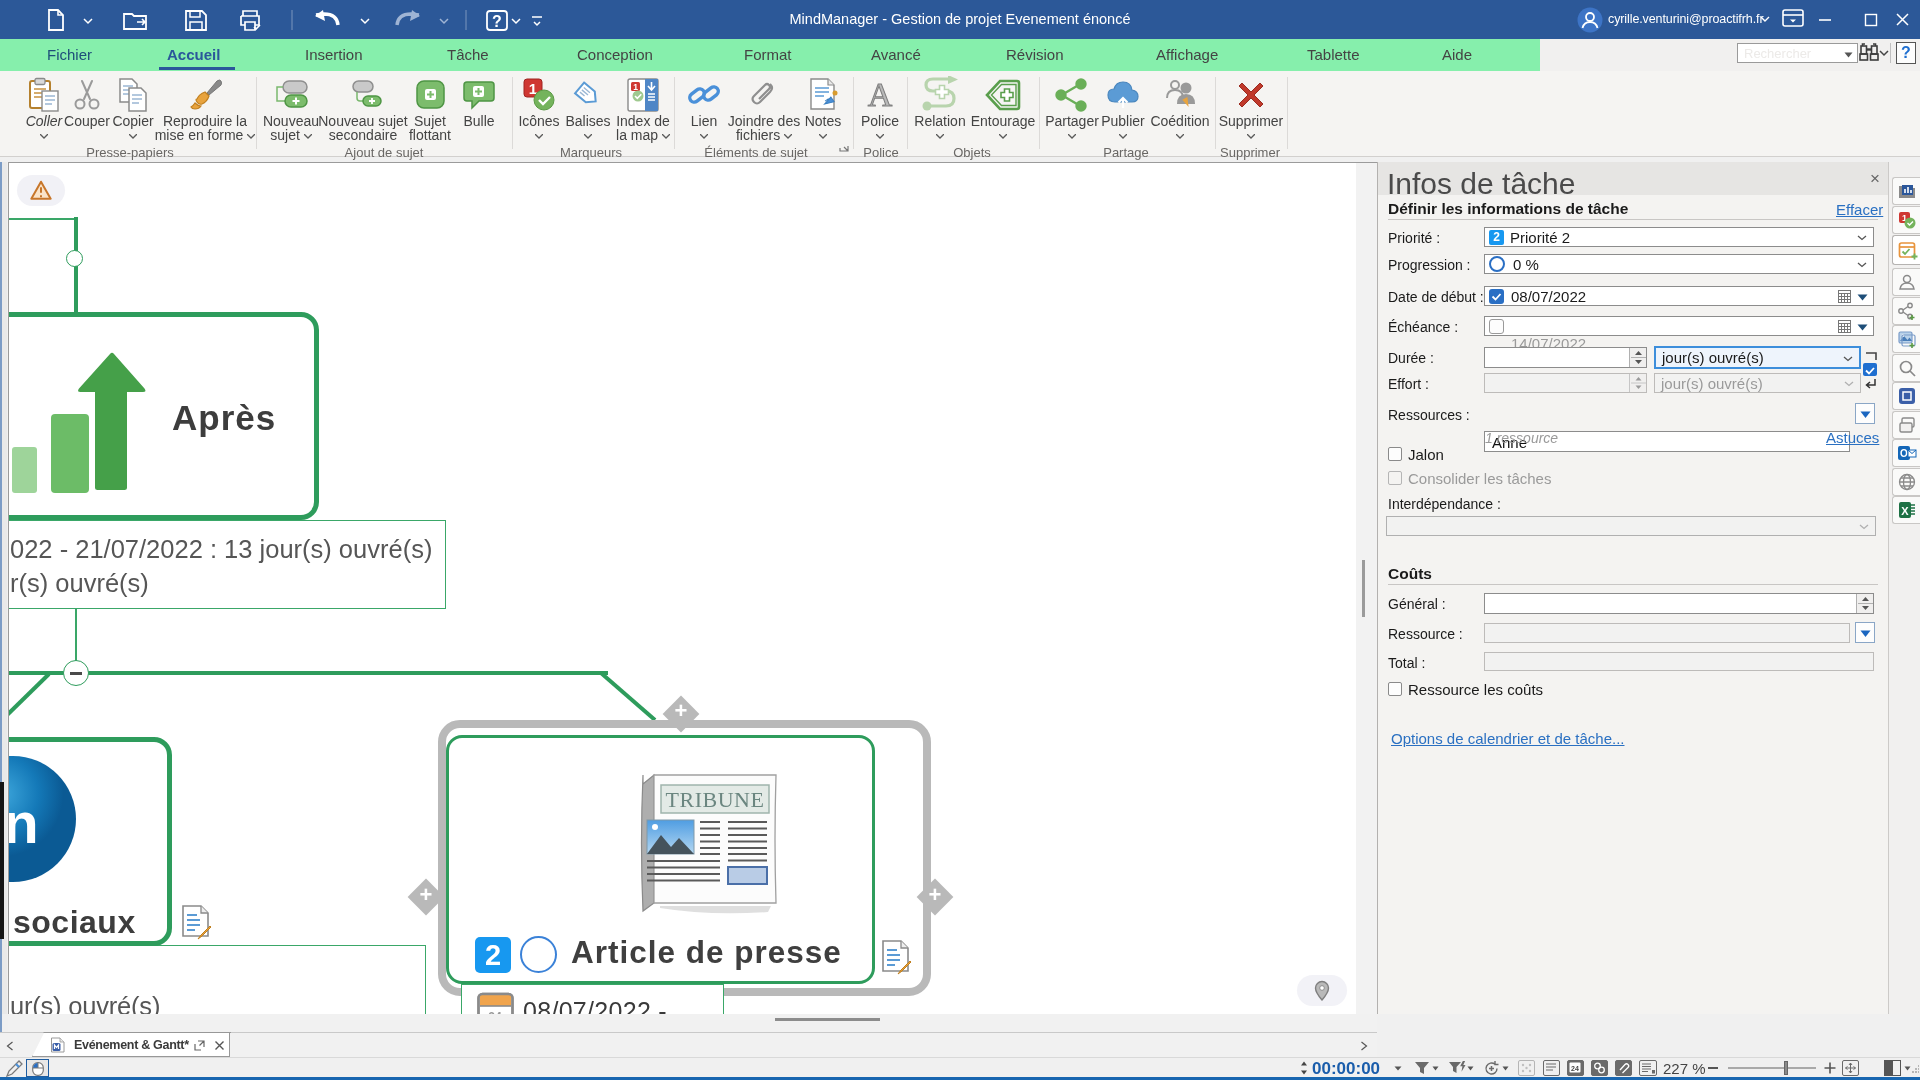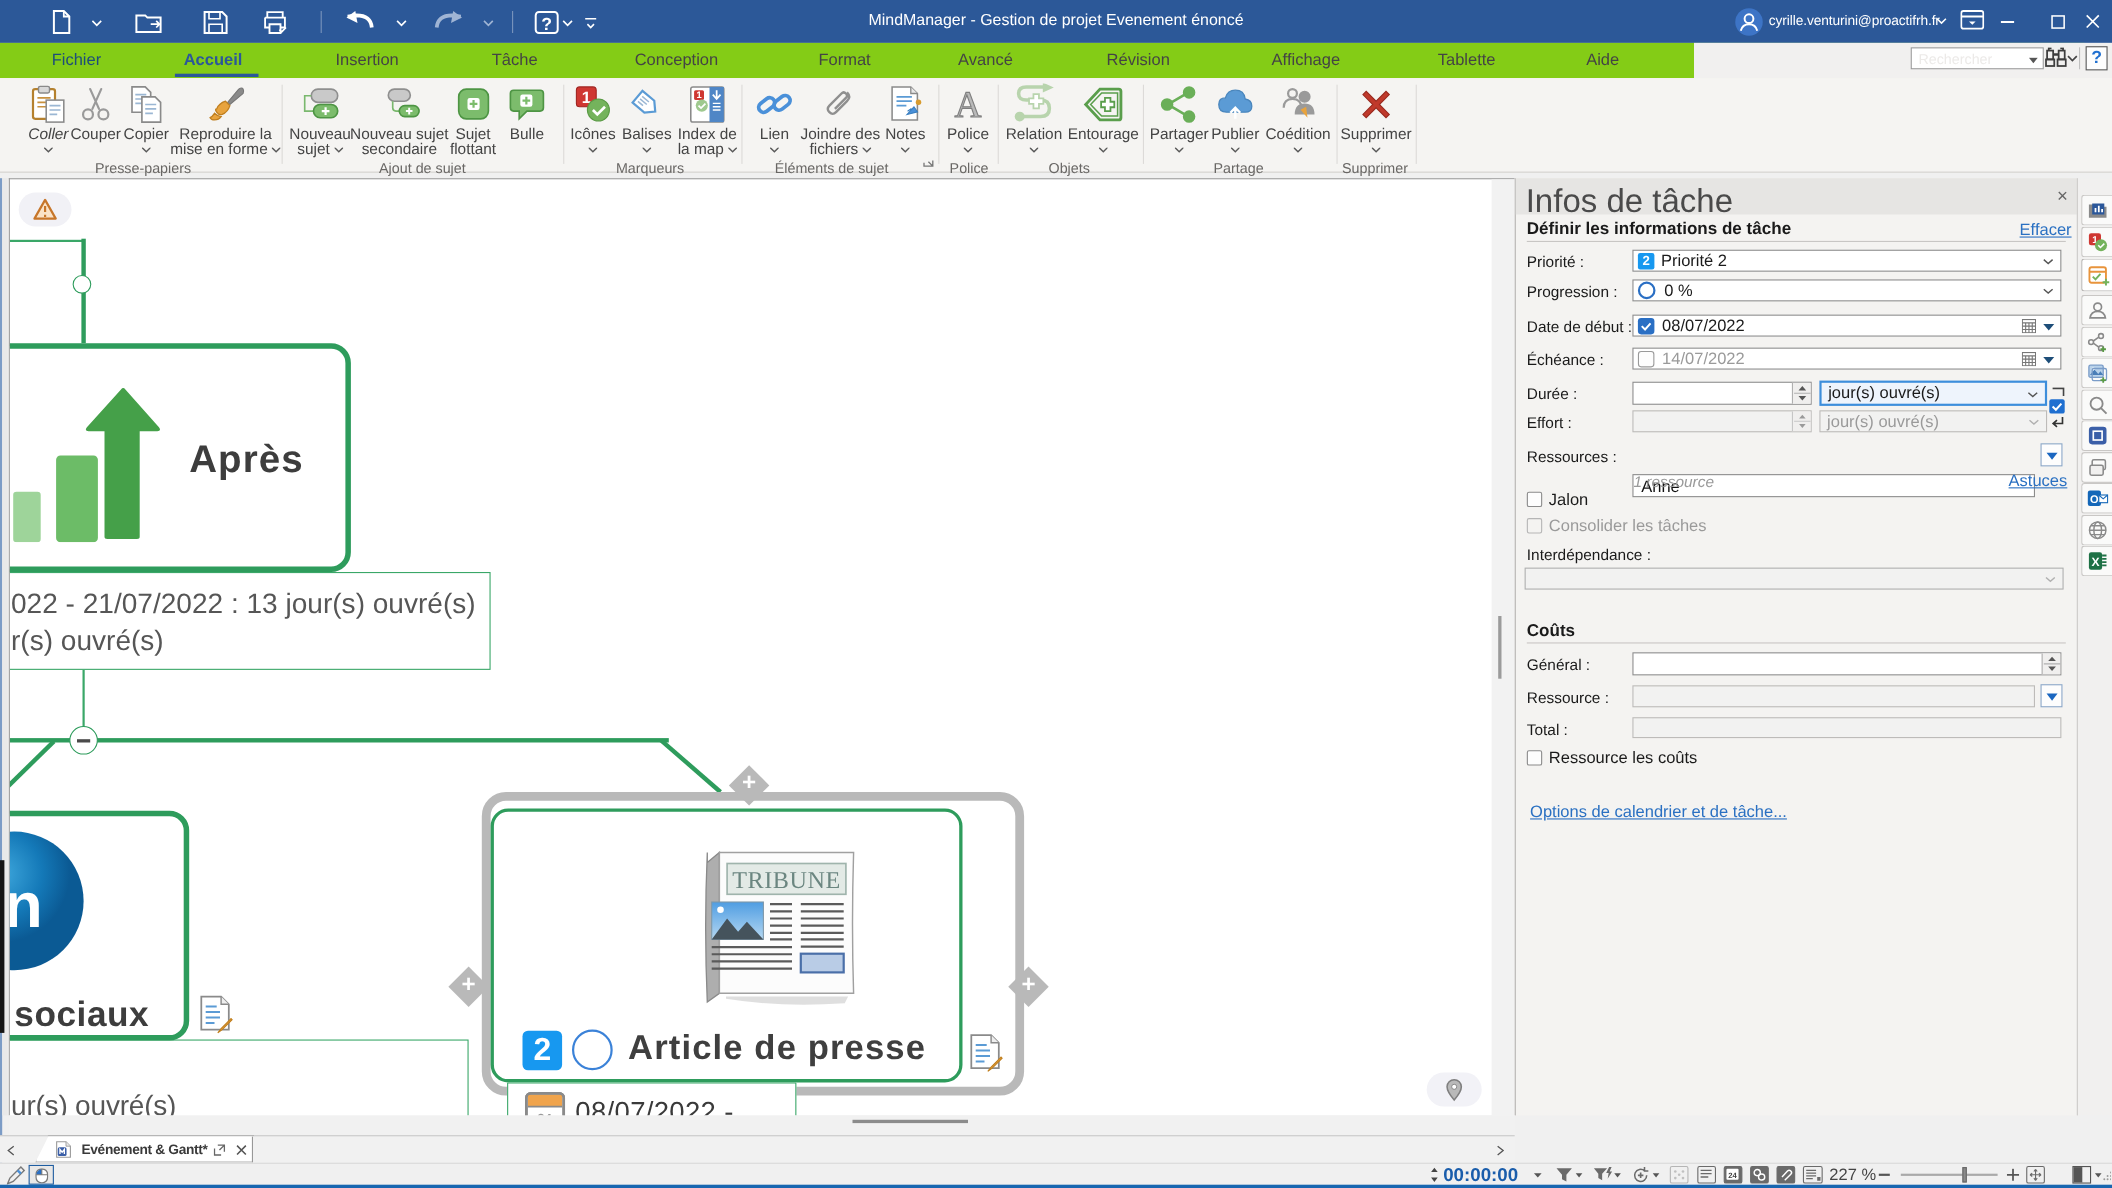--- a/index.html
+++ b/index.html
@@ -4,21 +4,21 @@
 <style>
   * { margin:0; padding:0; box-sizing:border-box; }
   html,body { width:1920px; height:1080px; overflow:hidden; }
   body { font-family:"Liberation Sans", sans-serif; position:relative; background:#f0f0f0; }
   .abs { position:absolute; }
   
   #titlebar { position:absolute; left:0; top:0; width:1920px; height:39px; background:#2c5898; }
   #titlebar .title { position:absolute; left:0; right:0; top:11px; text-align:center; color:#ffffff; font-size:14.5px; }
   .winbtn { position:absolute; top:0; width:46px; height:39px; color:#fff; }
   
-  #tabrow { position:absolute; left:0; top:39px; width:1895px; height:32px; background:#84cc16; }
+  #tabrow { position:absolute; left:0; top:39px; width:1895px; height:32px; background:#86efac; }
   .rtab { position:absolute; top:7px; font-size:15px; color:#444; }
   
   #ribbon { position:absolute; left:0; top:71px; width:1920px; height:86px; background:#f5f4f2; border-bottom:1px solid #d2d0ce; }
   .rsep { position:absolute; top:6px; height:72px; width:1px; background:#dcdad8; }
   .rgrouplabel { position:absolute; top:74px; font-size:13px; color:#696765; text-align:center; }
   .rbtn { position:absolute; top:6px; text-align:center; font-size:14px; color:#444; line-height:14px; white-space:nowrap; }
   .rbtn .ric { height:36px; display:flex; align-items:center; justify-content:center; margin-bottom:1px; }
   .caret { display:inline-block; width:8px; height:5px; vertical-align:middle; }
   
   #canvas { position:absolute; left:8px; top:162px; width:1369px; height:852px; background:#ffffff; border-top:1px solid #9b9b9b; border-left:1px solid #9b9b9b; overflow:hidden; }
@@ -538,21 +538,21 @@
         <rect x="0.5" y="0.5" width="12" height="12" fill="#fff"></rect>
         <path d="M0.5 3.5 h12 M3.5 3.5 v9 M6.5 3.5 v9 M9.5 3.5 v9 M0.5 6.5 h12 M0.5 9.5 h12"></path>
       </svg>
     <svg class="abs" style="right:5px;top:7px" width="11" height="7" viewBox="0 0 11 7">
         <path d="M0.5 0.5 h10 L5.5 6.5 z" fill="#1e4e79"></path>
       </svg>
   </div>
   <div class="plabel" style="left:10px;top:157px;">Échéance :</div>
   <div class="pfield" style="left:106px;top:154px;width:390px;height:20px;">
     <div class="abs" style="left:4px;top:2px;width:15px;height:15px;background:#fdfdfd;border:1px solid #9a9a9a;border-radius:3px;"></div>
-    <div class="abs" style="left:26px;top:1px;font-size:15px;color:#9a9a9a;">14/07/2022</div>
+    <div class="abs" style="left:26px;top:18px;font-size:15px;color:#9a9a9a;">14/07/2022</div>
     <svg class="abs" style="right:22px;top:3px" width="13" height="13" viewBox="0 0 13 13" fill="none" stroke="#777" stroke-width="1">
         <rect x="0.5" y="0.5" width="12" height="12" fill="#fff"></rect>
         <path d="M0.5 3.5 h12 M3.5 3.5 v9 M6.5 3.5 v9 M9.5 3.5 v9 M0.5 6.5 h12 M0.5 9.5 h12"></path>
       </svg>
     <svg class="abs" style="right:5px;top:7px" width="11" height="7" viewBox="0 0 11 7">
         <path d="M0.5 0.5 h10 L5.5 6.5 z" fill="#1e4e79"></path>
       </svg>
   </div>
   <div class="plabel" style="left:10px;top:188px;">Durée :</div>
   <div class="pfield" style="left:106px;top:185px;width:163px;height:21px;">

